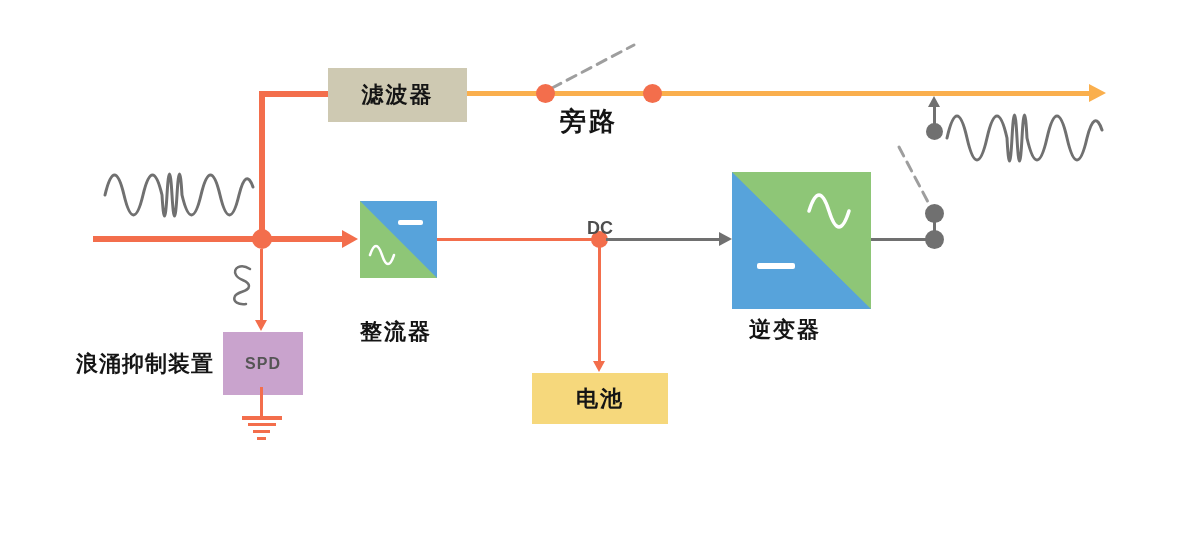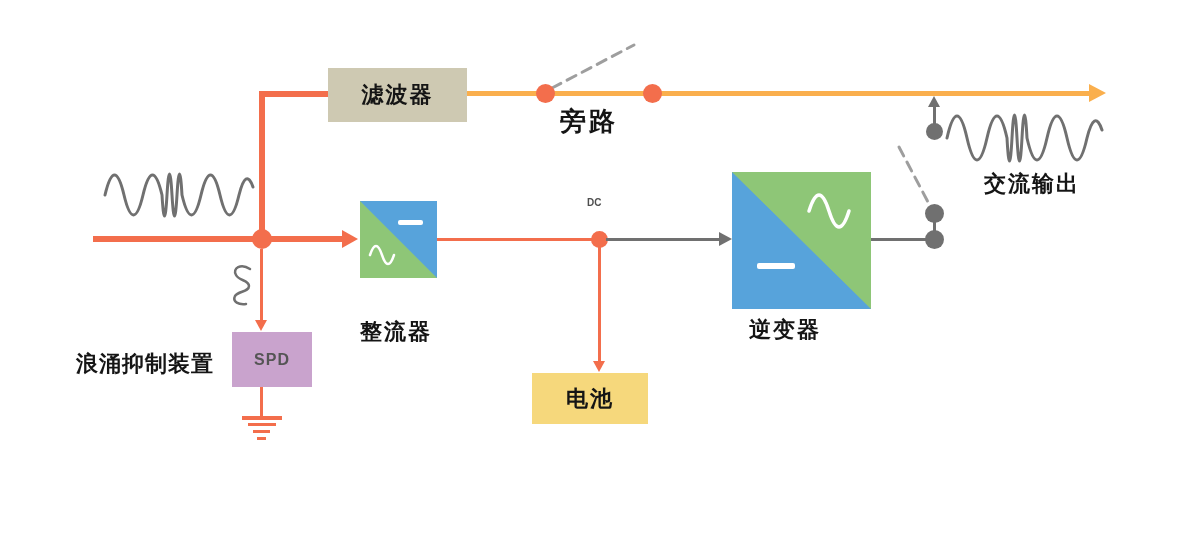--- a/index.html
+++ b/index.html
@@ -53,21 +53,21 @@
   <div class="line-h" style="left:467px; top:91px; width:622px; height:5px; background:#FAAF4D;"></div>
   <div class="tri" style="left:1089px; top:84px; border-left:17px solid #FAAF4D; border-top:9px solid transparent; border-bottom:9px solid transparent;"></div>
 
   <div class="dot" style="left:536px; top:84px; width:19px; height:19px; background:#F36E4C;"></div>
   <div class="dot" style="left:643px; top:84px; width:19px; height:19px; background:#F36E4C;"></div>
   <div class="label" style="left:560px; top:104px; font-size:26px; letter-spacing:3px;">旁路</div>
 
   <div class="line-v" style="left:260px; top:249px; width:3px; height:72px; background:#F36E4C;"></div>
   <div class="tri" style="left:255px; top:320px; border-top:11px solid #F36E4C; border-left:6.5px solid transparent; border-right:6.5px solid transparent;"></div>
 
-  <div class="box" style="left:232px; top:332px; width:80px; height:55px; background:#C9A3CD;">
+  <div class="box" style="left:223px; top:332px; width:80px; height:63px; background:#C9A3CD;">
     <span style="font-size:16px; font-weight:bold; color:#555555; letter-spacing:1px;">SPD</span>
   </div>
   <div class="label" style="left:76px; top:349px; font-size:22px; letter-spacing:1px;">浪涌抑制装置</div>
 
   <div class="line-v" style="left:260px; top:387px; width:3px; height:29px; background:#F36E4C;"></div>
   <div class="line-h" style="left:242px; top:416px; width:40px; height:4px; background:#F36E4C;"></div>
   <div class="line-h" style="left:248px; top:423px; width:28px; height:3px; background:#F36E4C;"></div>
   <div class="line-h" style="left:253px; top:430px; width:17px; height:3px; background:#F36E4C;"></div>
   <div class="line-h" style="left:257px; top:437px; width:9px; height:3px; background:#F36E4C;"></div>
 
@@ -75,44 +75,43 @@
     <div style="position:absolute; left:38px; top:19px; width:25px; height:5px; background:#ffffff; border-radius:2px;"></div>
     <svg style="position:absolute; left:8px; top:42px;" width="28" height="24" viewBox="0 0 28 24">
       <path d="M2,12 q6,-18 12,0 q6,18 12,0" fill="none" stroke="#ffffff" stroke-width="2.5" stroke-linecap="round"></path>
     </svg>
   </div>
   <div class="label label-cn" style="left:360px; top:317px;">整流器</div>
 
   <div class="line-h" style="left:437px; top:238px; width:162px; height:3px; background:#F36E4C;"></div>
 
   <div class="dot" style="left:591px; top:231px; width:17px; height:17px; background:#F36E4C;"></div>
-  <div class="label" style="left:587px; top:197px; font-size:10px; color:#4E4E4E;">DC</div>
+  <div class="label" style="left:587px; top:218px; font-size:18px; color:#4E4E4E;">DC</div>
 
   <div class="line-h" style="left:606px; top:238px; width:113px; height:3px; background:#707070;"></div>
   <div class="tri" style="left:719px; top:232px; border-left:13px solid #707070; border-top:7px solid transparent; border-bottom:7px solid transparent;"></div>
 
   <div class="line-v" style="left:598px; top:247px; width:3px; height:115px; background:#F36E4C;"></div>
   <div class="tri" style="left:593px; top:361px; border-top:11px solid #F36E4C; border-left:6.5px solid transparent; border-right:6.5px solid transparent;"></div>
 
-  <div class="box" style="left:532px; top:373px; width:116px; height:51px; background:#F6D87C;">
+  <div class="box" style="left:532px; top:373px; width:136px; height:51px; background:#F6D87C;">
     <span class="label label-cn" style="position:static;">电池</span>
   </div>
 
   <div class="box" style="left:732px; top:172px; width:139px; height:137px; background:linear-gradient(to top right,#57A3DB 49.8%,#8EC677 50.2%);">
     <svg style="position:absolute; left:73px; top:18px;" width="48" height="42" viewBox="0 0 48 42">
       <path d="M4,21 q10,-32 20,0 q10,32 20,0" fill="none" stroke="#ffffff" stroke-width="3.5" stroke-linecap="round"></path>
     </svg>
     <div style="position:absolute; left:25px; top:91px; width:38px; height:6px; background:#ffffff; border-radius:2px;"></div>
   </div>
   <div class="label label-cn" style="left:749px; top:315px;">逆变器</div>
 
   <div class="line-h" style="left:871px; top:238px; width:63px; height:3px; background:#707070;"></div>
   <div class="line-v" style="left:933px; top:212px; width:3px; height:28px; background:#707070;"></div>
   <div class="dot" style="left:925px; top:230px; width:19px; height:19px; background:#707070;"></div>
   <div class="dot" style="left:925px; top:204px; width:19px; height:19px; background:#707070;"></div>
 
   <div class="line-v" style="left:933px; top:106px; width:3px; height:20px; background:#707070;"></div>
   <div class="dot" style="left:926px; top:123px; width:17px; height:17px; background:#707070;"></div>
   <div class="tri" style="left:928px; top:96px; border-bottom:11px solid #707070; border-left:6.5px solid transparent; border-right:6.5px solid transparent;"></div>
 
-  <div class="label label-cn" style="left:984px; top:169px;">交流输出</div>
 
 </div>
 
 </body></html>

